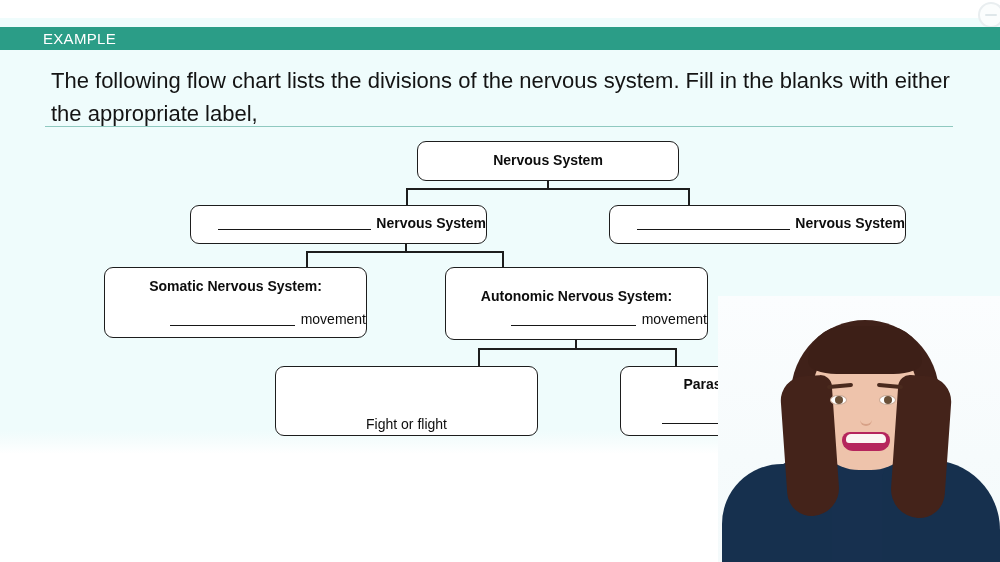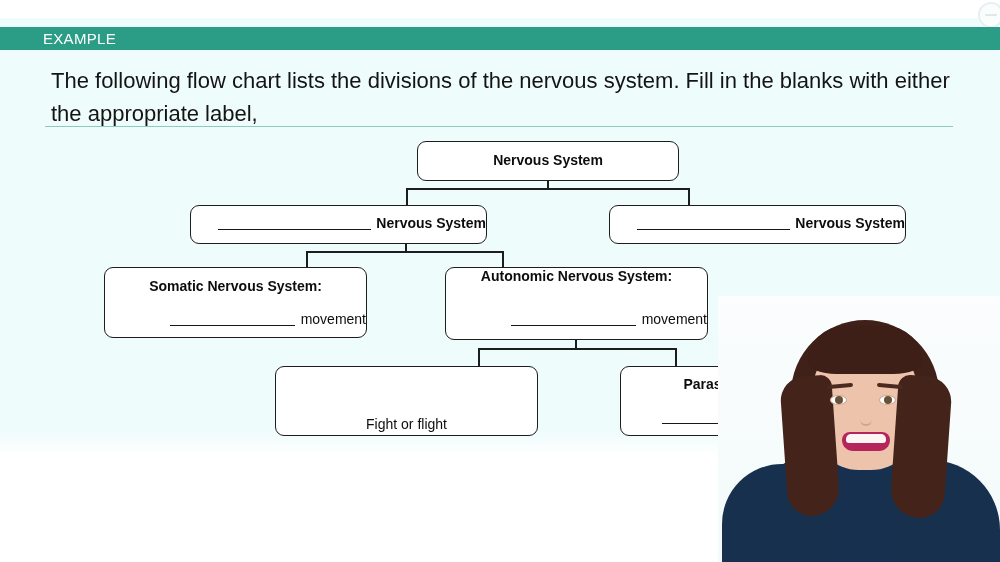--- a/index.html
+++ b/index.html
@@ -208,21 +208,21 @@
   </div>
 
   <div class="node" style="left:104px;top:267px;width:263px;height:71px;">
     <div class="line1 n-center" style="top:10px;">Somatic Nervous System:</div>
     <div class="line2 n-right pad-r" style="top:43px;">
       <span class="blank" style="width:125px;height:14px;margin-right:6px;"></span><span>movement</span>
     </div>
   </div>
 
   <div class="node" style="left:445px;top:267px;width:263px;height:73px;">
-    <div class="line1 n-center" style="top:0;">Autonomic Nervous System:</div>
+    <div class="line1 n-center" style="top:20px;">Autonomic Nervous System:</div>
     <div class="line2 n-right pad-r" style="top:43px;">
       <span class="blank" style="width:125px;height:14px;margin-right:6px;"></span><span>movement</span>
     </div>
   </div>
 
   <div class="node" style="left:275px;top:366px;width:263px;height:70px;">
     <div class="line2 n-center" style="top:49px;">Fight or flight</div>
   </div>
 
   <div class="node" style="left:620px;top:366px;width:263px;height:70px;">

